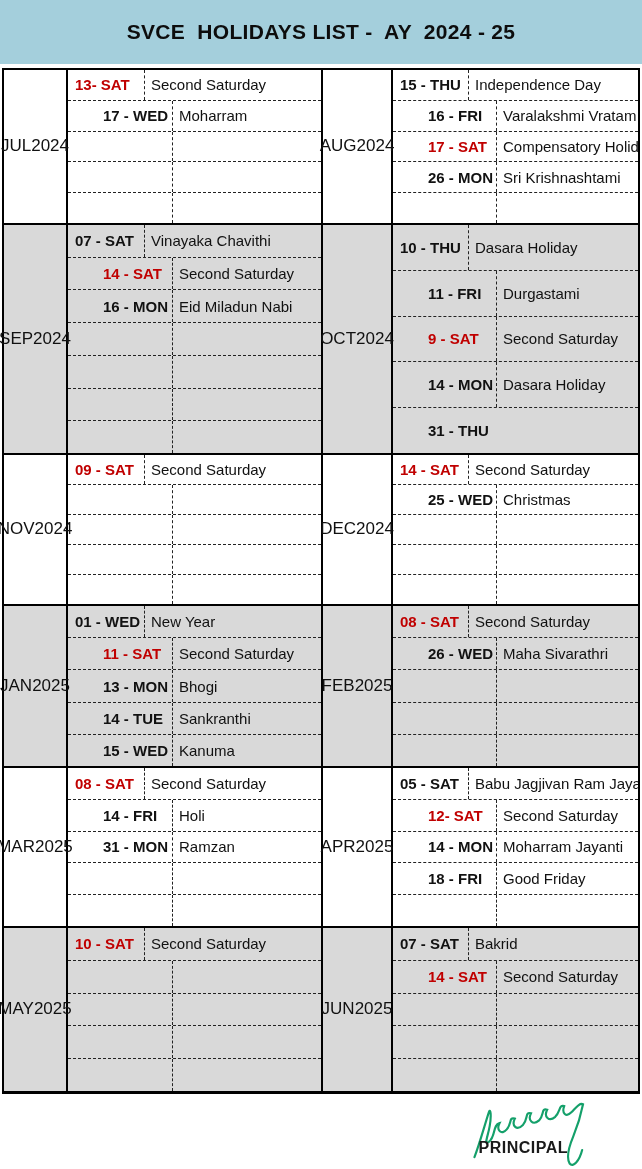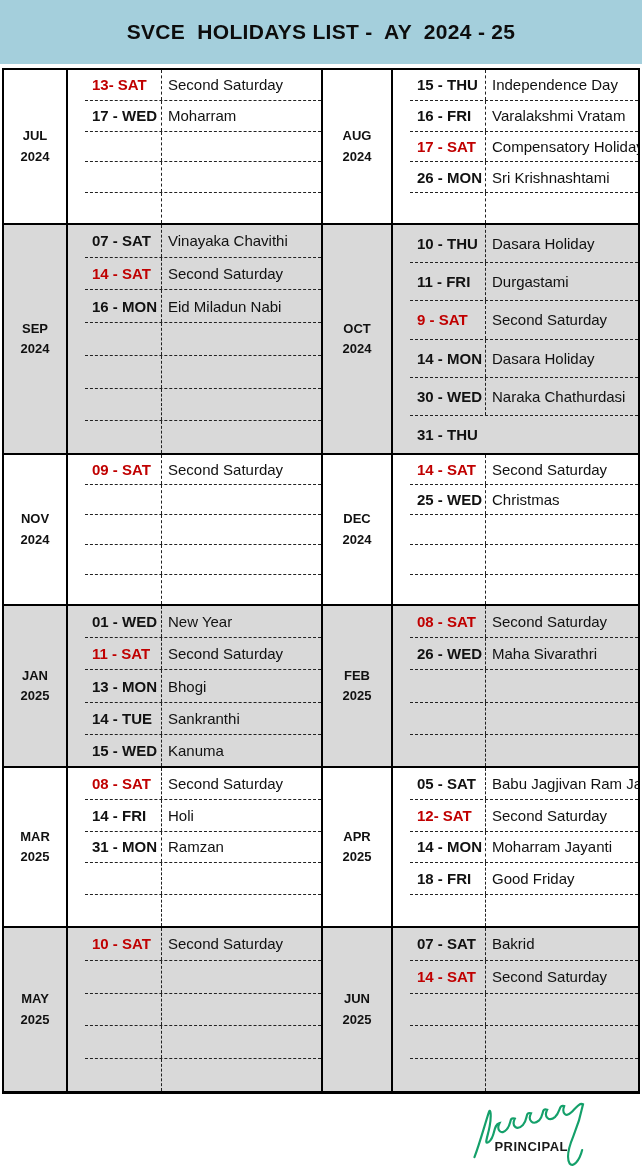--- a/index.html
+++ b/index.html
@@ -36,28 +36,28 @@
   .block:nth-child(2){height:230px;}
   .block:nth-child(3){height:151px;}
   .block:nth-child(4){height:162px;}
   .block:nth-child(5){height:160px;}
   .block:nth-child(6){height:165px;}
   .half{display:flex;flex:0 0 50%;min-width:0;}
   .half.right{border-left:2px solid #000;}
   .month-cell{
     width:64px;flex:0 0 64px;
     border-right:2px solid #000;
-    display:flex;flex-direction:column;align-items:center;justify-content:center;
-    font-weight:bold;font-size:13px;line-height:1.55;
+    display:flex;align-items:center;justify-content:center;
+    font-weight:normal;font-size:17px;line-height:1.55;
     text-align:center;
   }
   .half.right .month-cell{width:70px;flex:0 0 70px;}
-  .rows{flex:1;display:flex;flex-direction:column;min-width:0;margin-left:17px;}
+  .rows{flex:1;display:flex;flex-direction:column;min-width:0;}
   .row{flex:1;display:flex;min-height:0;}
-  .row + .row{border-top:1px dashed #222;}
+  .row + .row{border-top:1px dashed #222;padding-left:28px;}
   .date-cell{
     width:76px;flex:0 0 76px;
     display:flex;align-items:center;
     padding-left:7px;
     font-weight:bold;font-size:15px;
     white-space:nowrap;
   }
   .half.right .date-cell{width:75px;flex:0 0 75px;}
   .date-cell.red{color:var(--red-date);}
   .holiday-cell{
@@ -66,21 +66,21 @@
     display:flex;align-items:center;
     padding-left:6px;
     font-size:15px;
     white-space:nowrap;overflow:hidden;
   }
   .footer{position:relative;height:77px;background:#fff;}
   .signature{position:absolute;right:46px;top:4px;width:130px;height:70px;}
   .signature svg{width:100%;height:100%;}
   .principal{
     position:absolute;right:74px;top:45px;
-    font-weight:bold;font-size:13px;letter-spacing:.5px;color:#1a1a1a;text-align:right;
+    font-weight:bold;font-size:16px;letter-spacing:.5px;color:#1a1a1a;text-align:right;
   }
 </style>
 </head>
 <body>
 
 <div class="header">
   <div class="title">SVCE  HOLIDAYS LIST -  AY  2024 - 25</div>
 </div>
 
 <div class="table">
@@ -193,24 +193,20 @@
             <div class="date-cell">11 - FRI</div>
             <div class="holiday-cell">Durgastami</div>
           </div>
           <div class="row">
             <div class="date-cell red">9 - SAT</div>
             <div class="holiday-cell">Second Saturday</div>
           </div>
           <div class="row">
             <div class="date-cell">14 - MON</div>
             <div class="holiday-cell">Dasara Holiday</div>
-          </div>
-          <div class="row">
-            <div class="date-cell">30 - WED</div>
-            <div class="holiday-cell">Naraka Chathurdasi</div>
           </div>
           <div class="row">
             <div class="date-cell">31 - THU</div>
           </div>
         </div>
       </div>
     </div>
     <div class="block">
       <div class="half left">
         <div class="month-cell">

